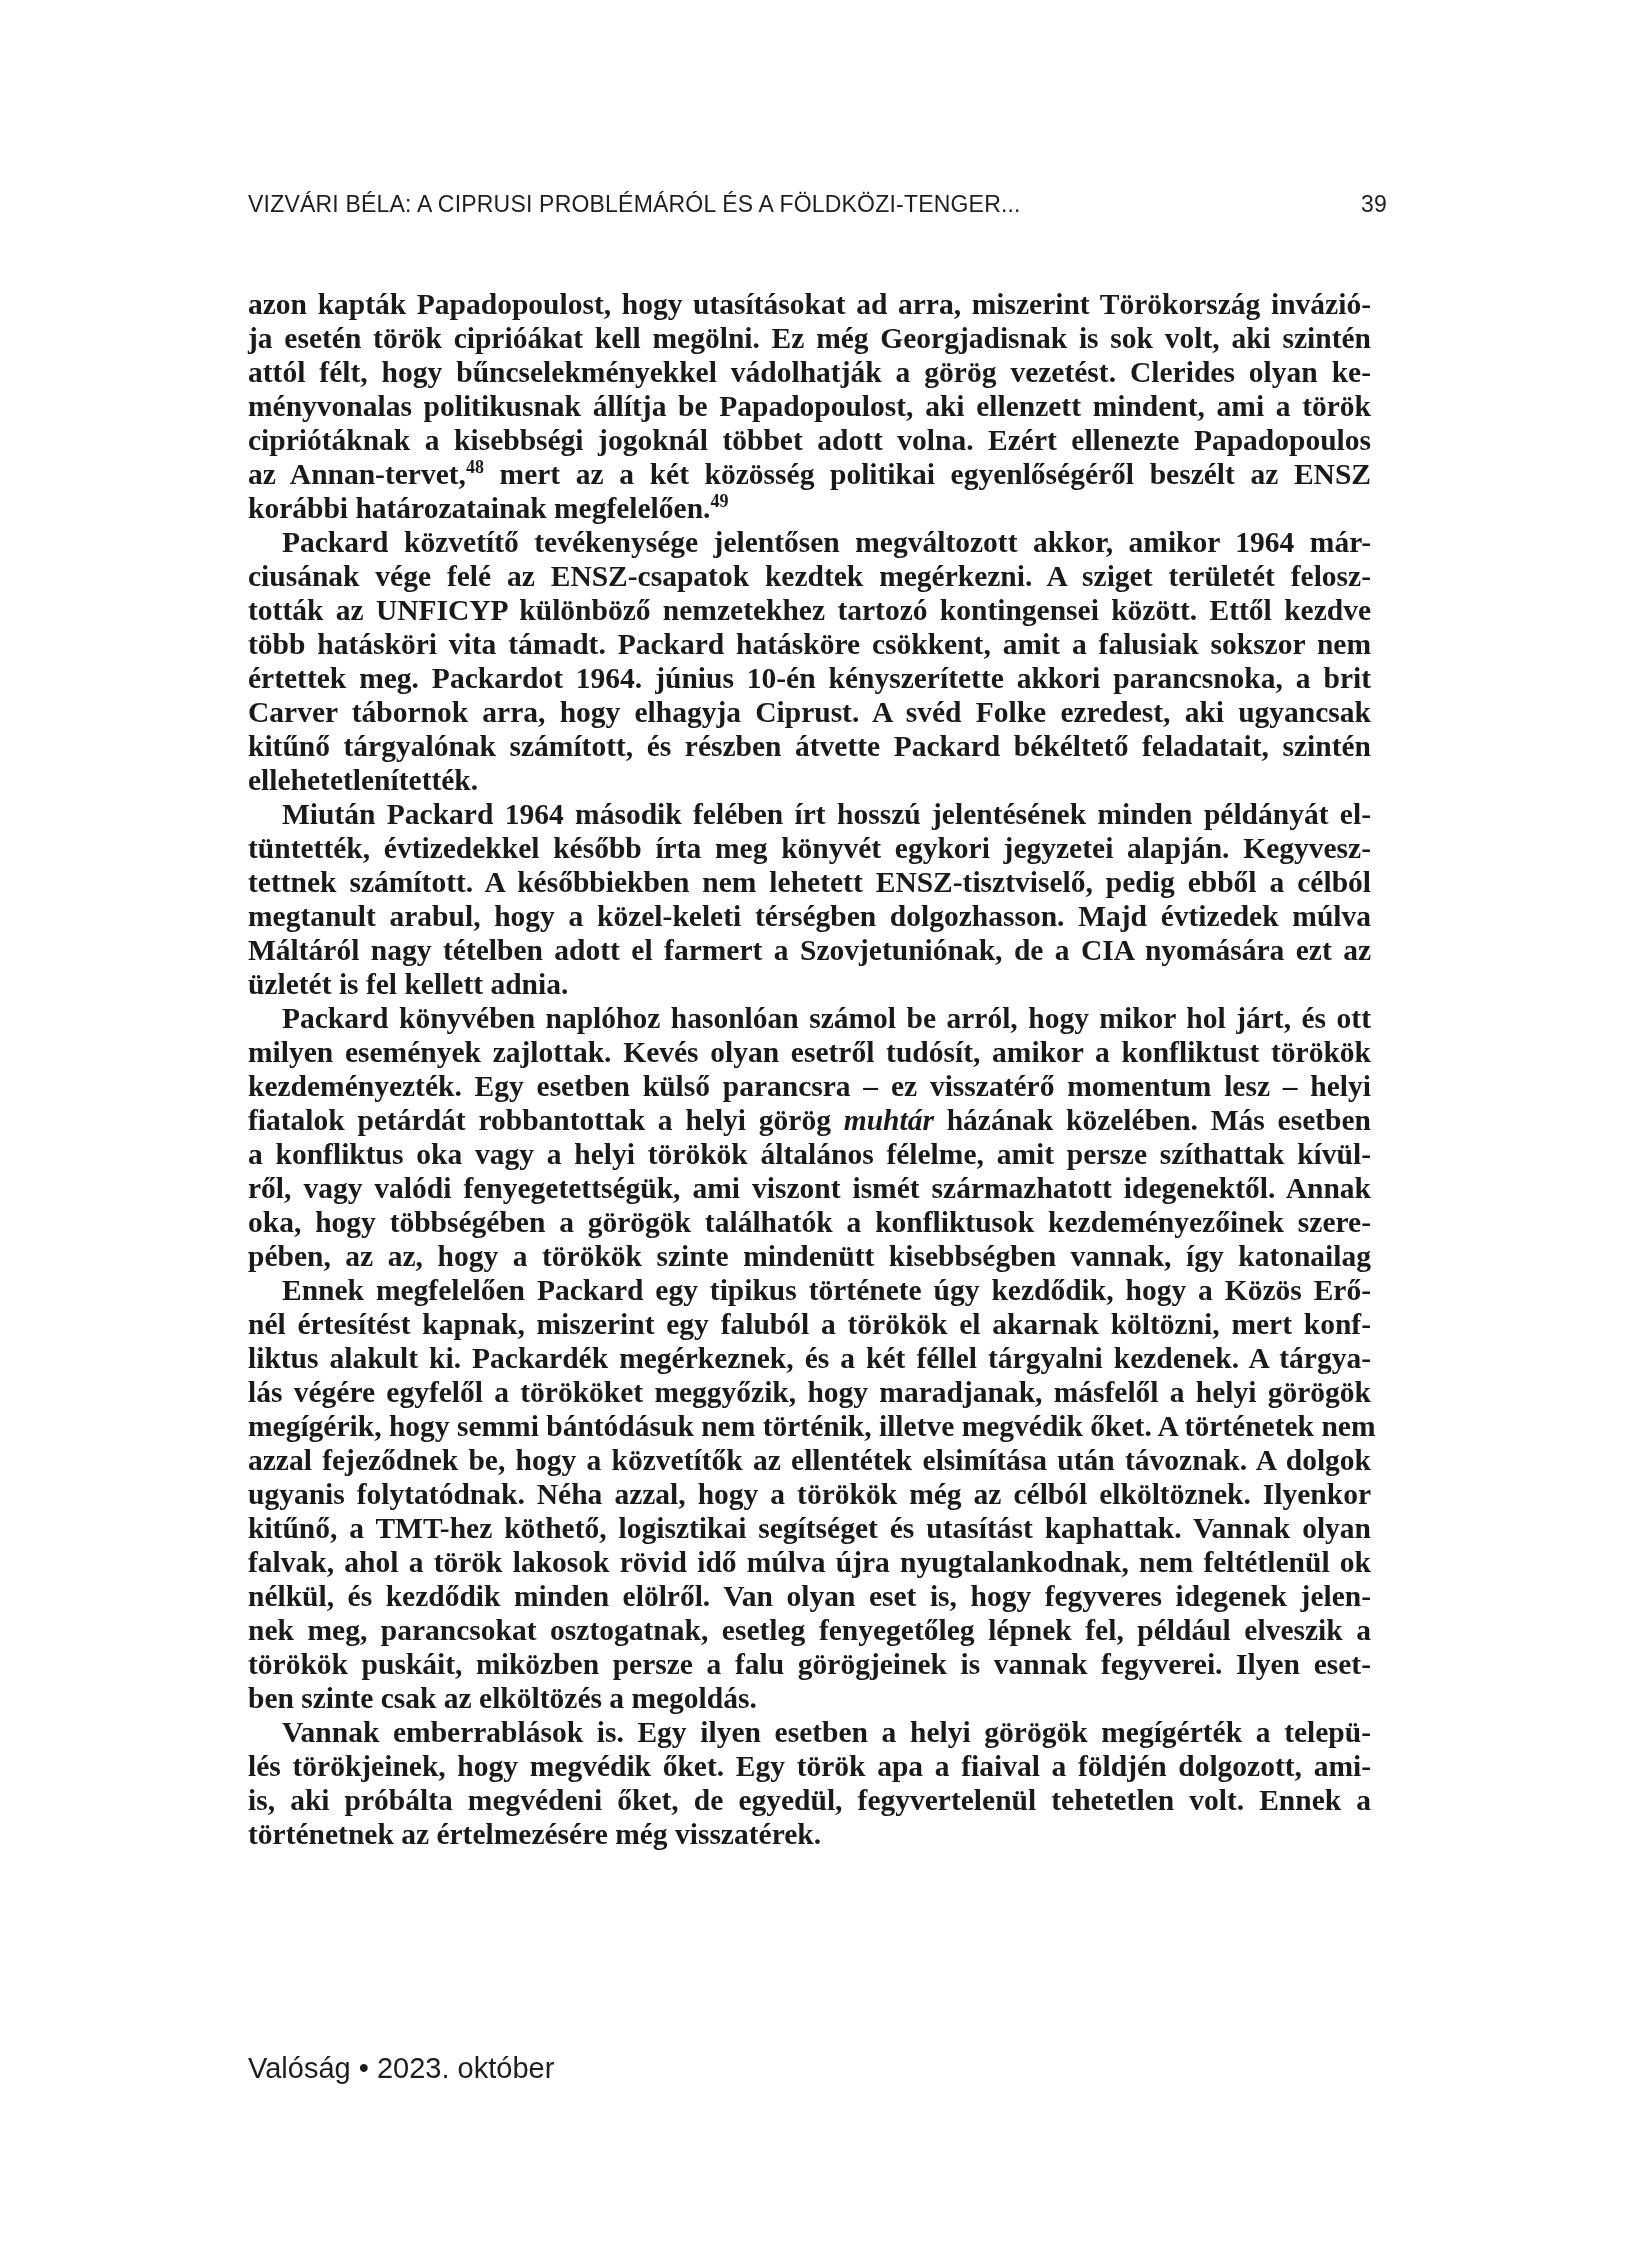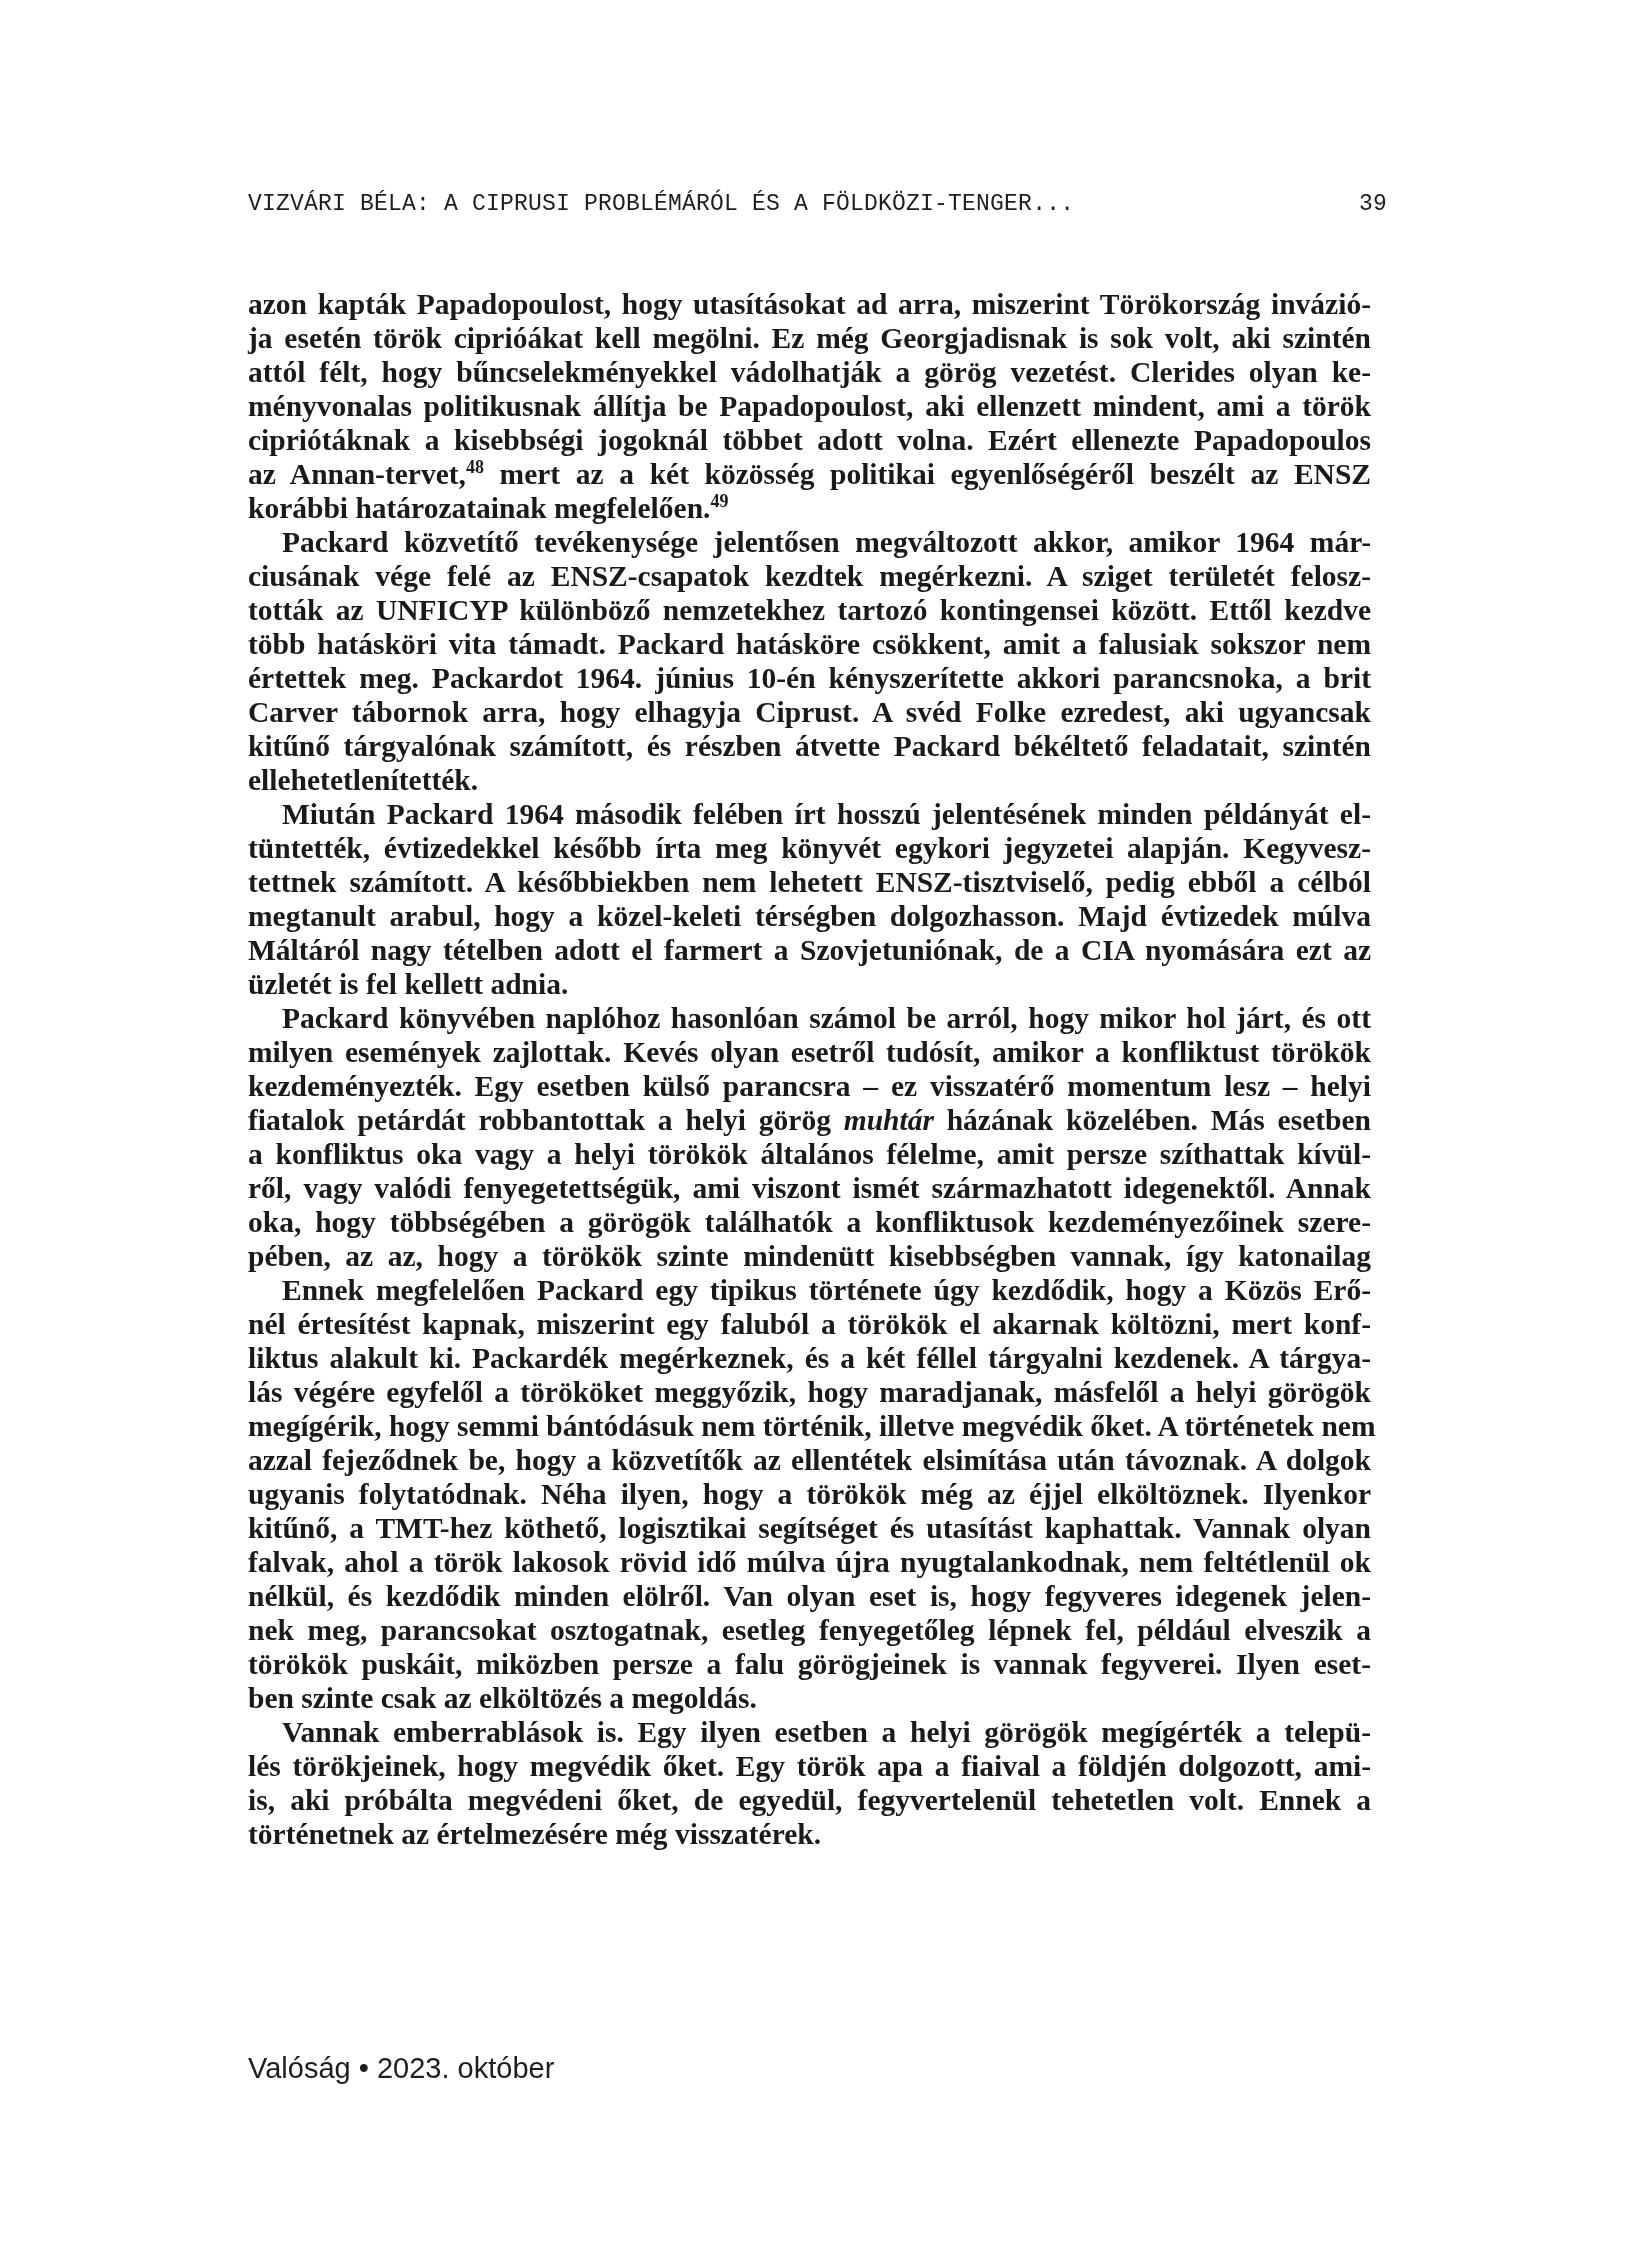--- a/index.html
+++ b/index.html
@@ -13,21 +13,21 @@
       position: relative;
       overflow: hidden;
       color: #1c1c1c;
     }
     .running-header {
       position: absolute;
       left: 248px;
       top: 189px;
       width: 1139px;
       height: 31px;
-      font-family: Liberation Mono, monospace;
+      font-family: Liberation Sans, sans-serif;
       font-size: 23px;
       letter-spacing: 0.2px;
       line-height: 31px;
       color: #1e1e1e;
     }
     .running-header .title {
       position: absolute;
       left: 0;
       top: 0;
       white-space: nowrap;
@@ -134,21 +134,21 @@
     <span class="line">pében, az az, hogy a törökök szinte mindenütt kisebbségben vannak, így katonailag</span>
   </div>
 
   <div>
     <span class="line first">Ennek megfelelően Packard egy tipikus története úgy kezdődik, hogy a Közös Erő-</span>
     <span class="line">nél értesítést kapnak, miszerint  egy faluból a törökök el akarnak költözni, mert konf-</span>
     <span class="line">liktus alakult ki. Packardék megérkeznek, és a két féllel tárgyalni kezdenek. A tárgya-</span>
     <span class="line">lás végére egyfelől a törököket meggyőzik, hogy maradjanak, másfelől a helyi görögök</span>
     <span class="line">megígérik, hogy semmi bántódásuk nem történik, illetve megvédik őket. A történetek nem</span>
     <span class="line">azzal fejeződnek be, hogy a közvetítők az ellentétek elsimítása után távoznak. A dolgok</span>
-    <span class="line">ugyanis folytatódnak. Néha ilyen, hogy a törökök még az éjjel elköltöznek. Ilyenkor</span>
+    <span class="line">ugyanis folytatódnak. Néha azzal, hogy a törökök még az célból elköltöznek. Ilyenkor</span>
     <span class="line">kitűnő, a TMT-hez köthető, logisztikai segítséget és utasítást kaphattak. Vannak olyan</span>
     <span class="line">falvak, ahol a török lakosok rövid idő múlva újra nyugtalankodnak, nem feltétlenül ok</span>
     <span class="line">nélkül, és kezdődik minden elölről. Van olyan eset is, hogy fegyveres idegenek jelen-</span>
     <span class="line">nek meg, parancsokat osztogatnak, esetleg fenyegetőleg lépnek fel, például elveszik a</span>
     <span class="line">törökök puskáit, miközben persze a falu görögjeinek is vannak fegyverei. Ilyen eset-</span>
     <span class="line last">ben szinte csak az elköltözés a megoldás.</span>
   </div>
 
   <div>
     <span class="line first">Vannak emberrablások is. Egy ilyen esetben a helyi görögök megígérték a telepü-</span>

